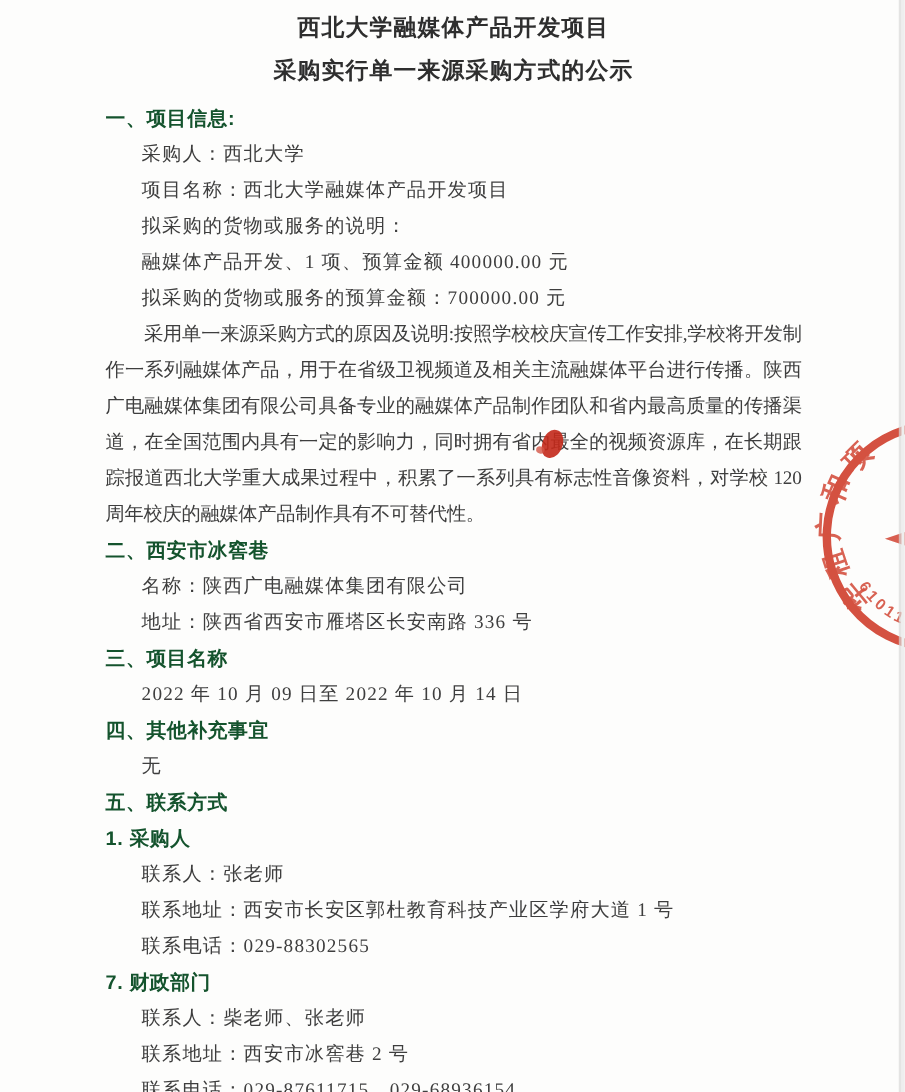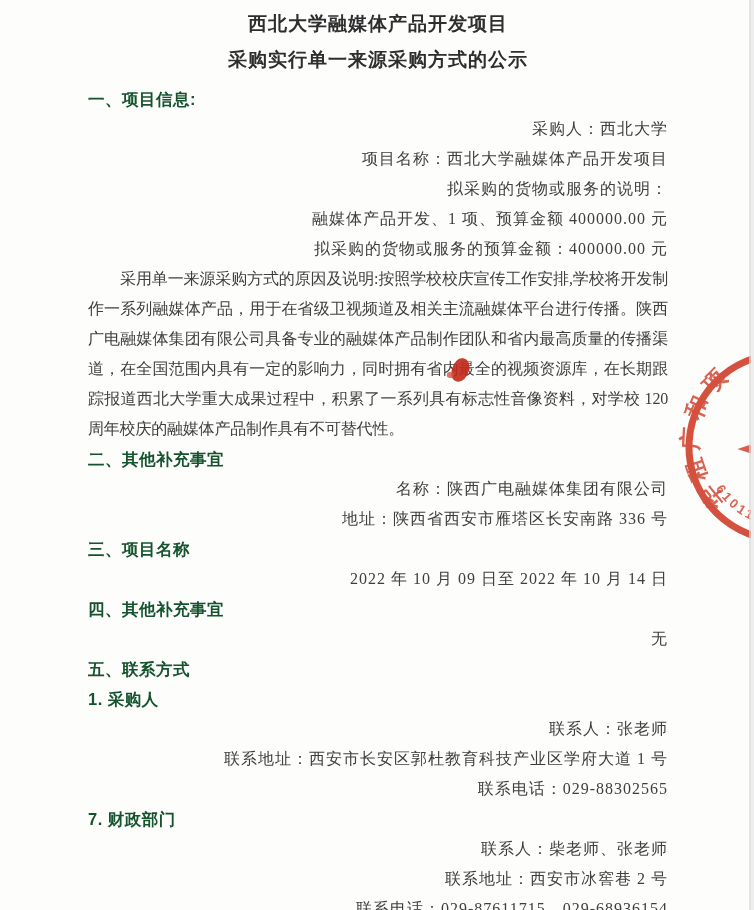--- a/index.html
+++ b/index.html
@@ -34,21 +34,20 @@
     color:#14532d;
     line-height:30px;
     letter-spacing:0.5px;
   }
   .content-line{
     padding-left:30px;
     font-size:16px;
     line-height:30px;
     letter-spacing:1px;
     white-space:nowrap;
-    text-align:right;
   }
   .para{
     font-size:16px;
     line-height:30px;
     text-align:justify;
     text-indent:2em;
     letter-spacing:-0.2px;
     color:#3e3e3e;
   }
   .spacer{height:6px;}
@@ -103,24 +102,24 @@
     <div class="title-line">西北大学融媒体产品开发项目</div>
     <div class="title-line">采购实行单一来源采购方式的公示</div>
 
     <div class="spacer"></div>
 
     <div class="sec-heading">一、项目信息:</div>
     <div class="content-line">采购人：西北大学</div>
     <div class="content-line">项目名称：西北大学融媒体产品开发项目</div>
     <div class="content-line">拟采购的货物或服务的说明：</div>
     <div class="content-line">融媒体产品开发、1 项、预算金额 400000.00 元</div>
-    <div class="content-line">拟采购的货物或服务的预算金额：400000.00 元</div>
+    <div class="content-line">拟采购的货物或服务的预算金额：700000.00 元</div>
     <div class="para">采用单一来源采购方式的原因及说明:按照学校校庆宣传工作安排,学校将开发制作一系列融媒体产品，用于在省级卫视频道及相关主流融媒体平台进行传播。陕西广电融媒体集团有限公司具备专业的融媒体产品制作团队和省内最高质量的传播渠道，在全国范围内具有一定的影响力，同时拥有省内最全的视频资源库，在长期跟踪报道西北大学重大成果过程中，积累了一系列具有标志性音像资料，对学校 120 周年校庆的融媒体产品制作具有不可替代性。</div>
 
-    <div class="sec-heading">二、其他补充事宜</div>
+    <div class="sec-heading">二、西安市冰窖巷</div>
     <div class="content-line">名称：陕西广电融媒体集团有限公司</div>
     <div class="content-line">地址：陕西省西安市雁塔区长安南路 336 号</div>
 
     <div class="sec-heading">三、项目名称</div>
     <div class="content-line">2022 年 10 月 09 日至 2022 年 10 月 14 日</div>
 
     <div class="sec-heading">四、其他补充事宜</div>
     <div class="content-line">无</div>
 
     <div class="sec-heading">五、联系方式</div>

